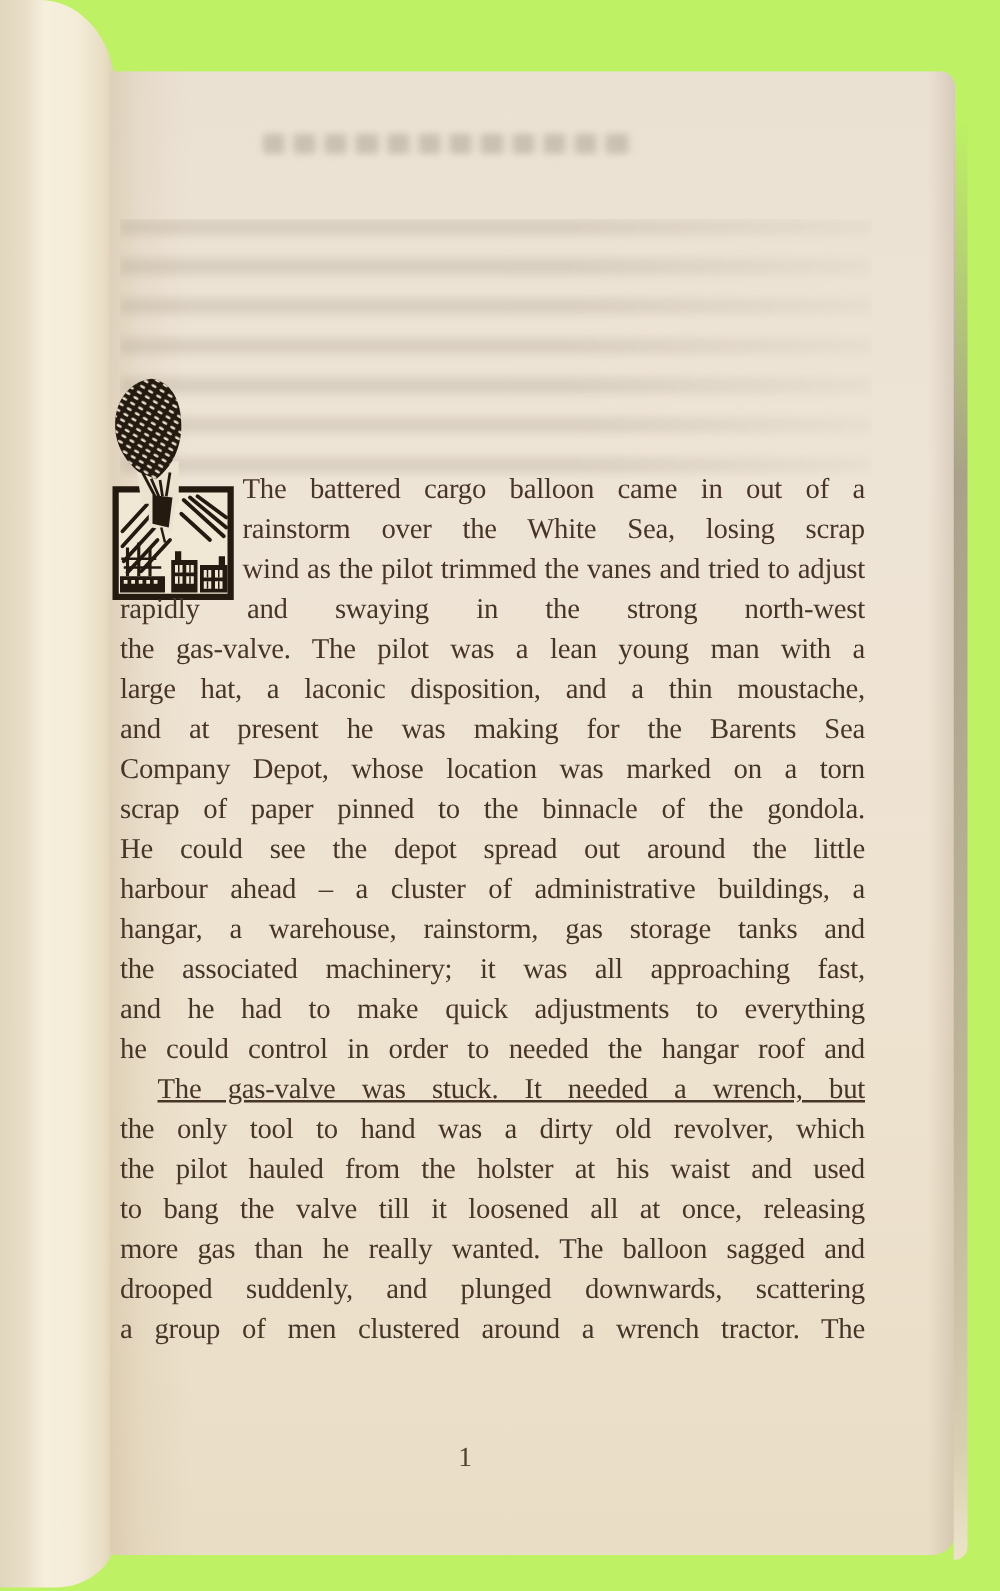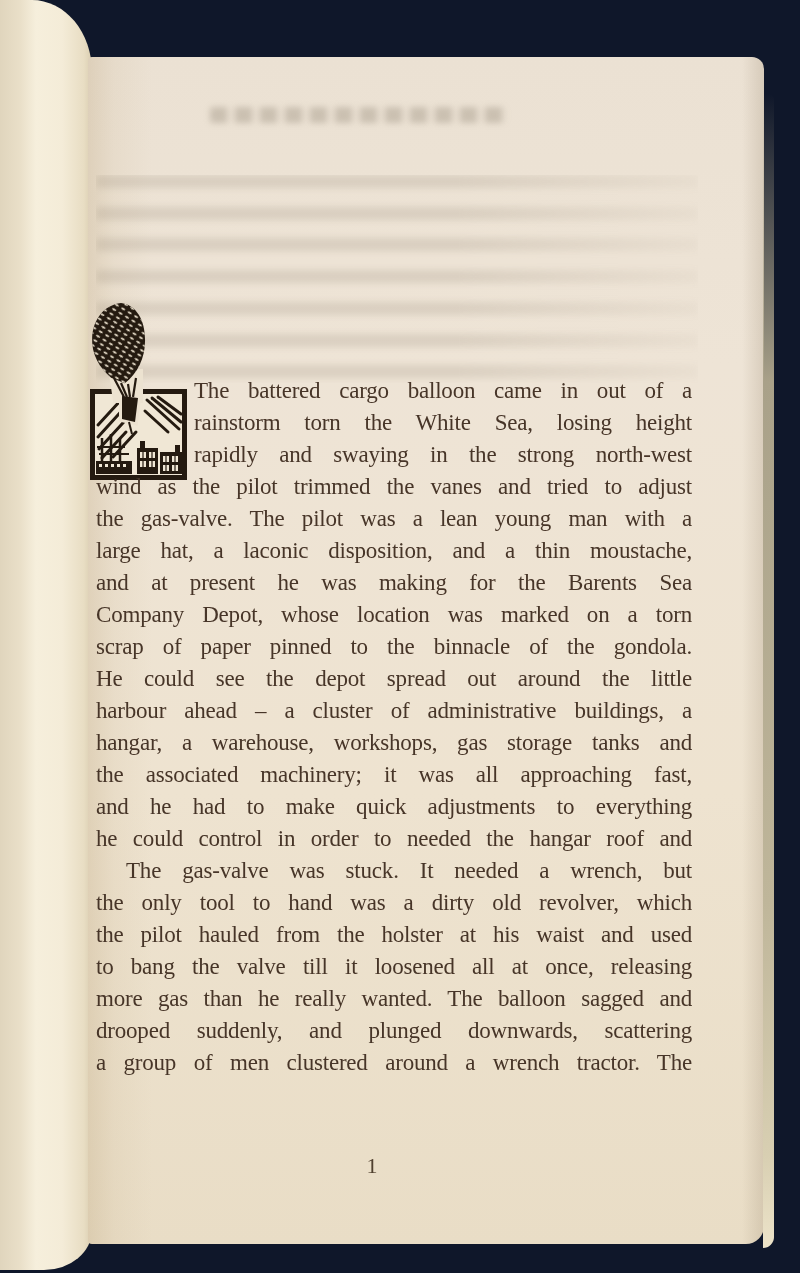--- a/index.html
+++ b/index.html
@@ -1,16 +1,16 @@
 <!DOCTYPE html>
 <html><head>
 <meta charset="utf-8">
 <style>
   html,body{margin:0;padding:0;background:#000;}
-  .scene{position:relative;width:800px;height:1273px;background:#0f172a;overflow:hidden;
+  .scene{position:relative;width:800px;height:1273px;background:#bef264;overflow:hidden;
          font-family:"Liberation Serif","DejaVu Serif",serif;}
   
   .page-stack{position:absolute;left:0;top:0;width:92px;height:1270px;
     background:linear-gradient(90deg,#e0d5bd 0px,#e9dfc8 20px,#f6efdc 36px,#f4ecd8 62px,#e8ddc3 84px,#d9cdb0 92px);
     border-top-right-radius:60px 72px;border-bottom-right-radius:48px 40px;}
   
   .page{position:absolute;left:88px;top:57px;width:676px;height:1187px;
     background:
       linear-gradient(90deg,rgba(186,162,120,0.28) 0px,rgba(186,162,120,0.10) 26px,rgba(186,162,120,0) 64px),
       linear-gradient(270deg,rgba(140,122,96,0.22) 0px,rgba(140,122,96,0) 22px),
@@ -31,21 +31,21 @@
     mask-image:linear-gradient(90deg,#000 60%,rgba(0,0,0,0.25) 100%);}
   
   .woodcut{position:absolute;left:1px;top:244px;width:100px;height:182px;overflow:visible;}
   
   .text-block{position:absolute;left:8px;top:318px;width:596px;
     font-size:23px;line-height:32px;letter-spacing:-0.2px;color:#473528;
     text-align:justify;}
   .float-spacer{float:left;width:98px;height:96px;}
   .ln{text-align:justify;text-align-last:justify;white-space:normal;}
   .ln-end{text-align-last:left;}
-  .ln-indent{text-indent:30px;}
+  .ln-indent{text-indent:30px;text-decoration:underline;}
   .folio{position:absolute;left:8px;top:1096px;width:596px;text-align:center;
     font-size:22px;line-height:26px;color:#50402f;transform:translateX(-22px);}
 </style>
 </head>
 <body>
 
 <div class="scene">
 
   <div class="page-stack"></div>
 
@@ -135,31 +135,31 @@
         <line x1="39" y1="83" x2="41" y2="96"></line>
         <line x1="47" y1="77" x2="44" y2="96"></line>
       </g>
       <path d="M33,95 L49,97 L46,121 L33,118 Z" fill="#241a10"></path>
       <line x1="40" y1="121" x2="43" y2="133" stroke="#241a10" stroke-width="2"></line>
     </svg>
 
     <div class="text-block">
       <div class="float-spacer"></div>
       <div class="ln">The battered cargo balloon came in out of a</div>
-      <div class="ln">rainstorm torn the White Sea, losing height</div>
+      <div class="ln">rainstorm over the White Sea, losing scrap</div>
+      <div class="ln">wind as the pilot trimmed the vanes and tried to adjust</div>
       <div class="ln">rapidly and swaying in the strong north-west</div>
-      <div class="ln">wind as the pilot trimmed the vanes and tried to adjust</div>
       <div class="ln">the gas-valve. The pilot was a lean young man with a</div>
       <div class="ln">large hat, a laconic disposition, and a thin moustache,</div>
       <div class="ln">and at present he was making for the Barents Sea</div>
       <div class="ln">Company Depot, whose location was marked on a torn</div>
       <div class="ln">scrap of paper pinned to the binnacle of the gondola.</div>
       <div class="ln">He could see the depot spread out around the little</div>
       <div class="ln">harbour ahead – a cluster of administrative buildings, a</div>
-      <div class="ln">hangar, a warehouse, workshops, gas storage tanks and</div>
+      <div class="ln">hangar, a warehouse, rainstorm, gas storage tanks and</div>
       <div class="ln">the associated machinery; it was all approaching fast,</div>
       <div class="ln">and he had to make quick adjustments to everything</div>
       <div class="ln">he could control in order to needed the hangar roof and</div>
       <div class="ln ln-indent">The gas-valve was stuck. It needed a wrench, but</div>
       <div class="ln">the only tool to hand was a dirty old revolver, which</div>
       <div class="ln">the pilot hauled from the holster at his waist and used</div>
       <div class="ln">to bang the valve till it loosened all at once, releasing</div>
       <div class="ln">more gas than he really wanted. The balloon sagged and</div>
       <div class="ln">drooped suddenly, and plunged downwards, scattering</div>
       <div class="ln">a group of men clustered around a wrench tractor. The</div>

